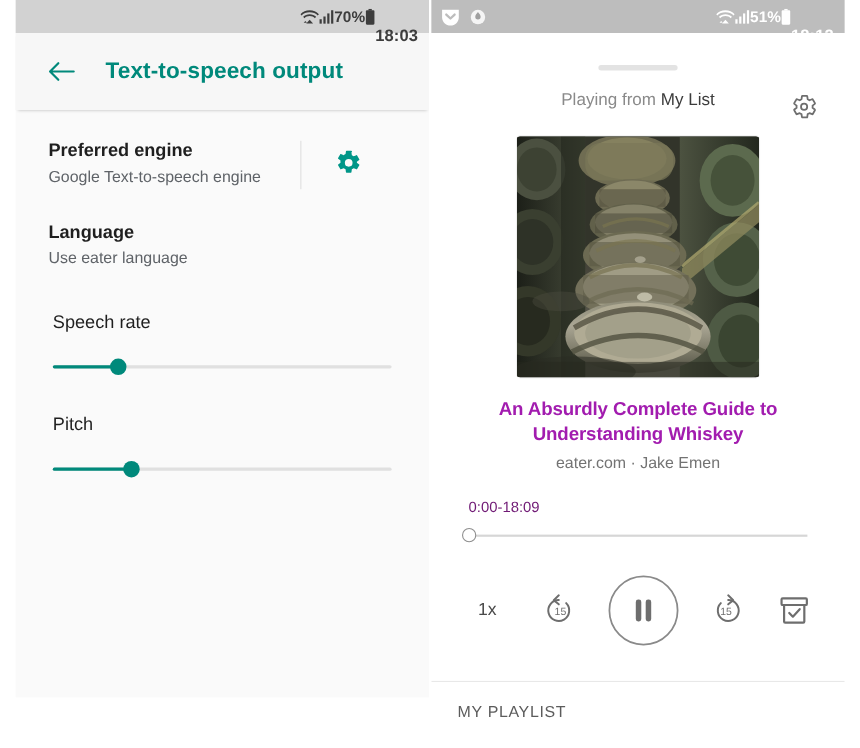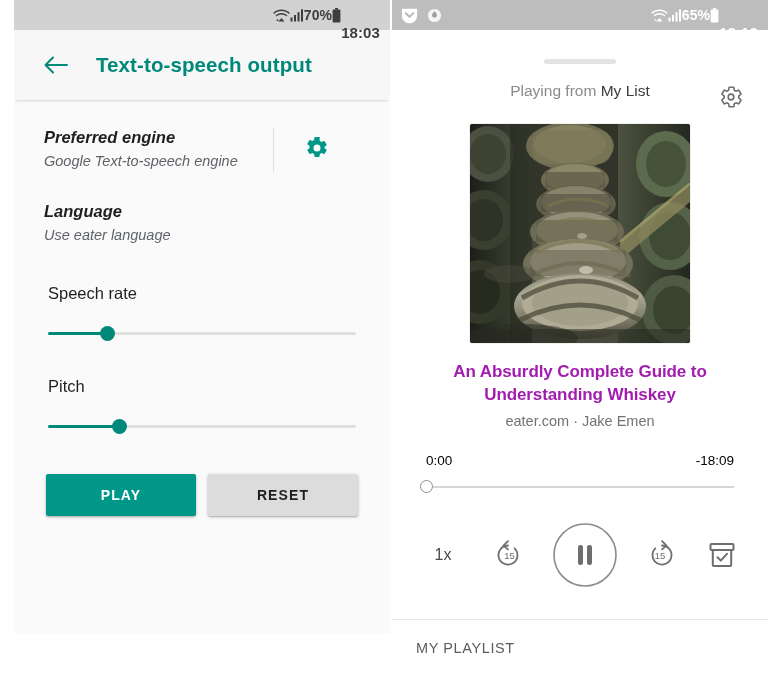--- a/index.html
+++ b/index.html
@@ -96,21 +96,20 @@
     font-weight: bold;
     letter-spacing: .1px;
   }
 
   .settings {
     padding: 26px 30px 0 30px;
   }
   .setting-row {
     display: flex;
     align-items: flex-start;
-    font-style: italic;
   }
   .setting-texts { flex: 1 1 auto; min-width: 0; }
   .setting-title {
     font-size: 16.5px;
     color: #1f1f1f;
     font-weight: bold;
     line-height: 1.35;
   }
   .setting-sub {
     font-size: 14.5px;
@@ -253,23 +252,22 @@
     text-align: center;
     font-size: 14.5px;
     color: #737373;
   }
 
   .progress-wrap {
     margin: 24px 34px 0 34px;
   }
   .progress-times {
     display: flex;
-    justify-content: space-between;
     font-size: 13.5px;
-    color: #000000;
+    color: #701a75;
     margin-bottom: 12px;
   }
   .progress-bar {
     position: relative;
     height: 14px;
   }
   .progress-track {
     position: absolute;
     left: 0; right: 0; top: 6px;
     height: 1.5px;
@@ -407,24 +405,20 @@
 
       <div class="slider-group second">
         <div class="slider-label">Pitch</div>
         <div class="slider">
           <div class="slider-track"></div>
           <div class="slider-fill" style="width: 23%;"></div>
           <div class="slider-thumb" style="left: 23%;"></div>
         </div>
       </div>
 
-      <div class="btn-row">
-        <button class="btn btn-play">PLAY</button>
-        <button class="btn btn-reset">RESET</button>
-      </div>
 
     </div>
   </div>
 </div>
 
 <div class="panel panel-right">
 
   <div class="statusbar right-sb">
     <div class="sb-left">
       <span>
@@ -450,21 +444,21 @@
         </svg>
       </span>
       <span>
         <svg class="icon-signal" width="14" height="14" viewBox="0 0 14 14">
           <rect x="0.5" y="9.5" width="2" height="4" fill="#ffffff"></rect>
           <rect x="4" y="7" width="2" height="6.5" fill="#ffffff"></rect>
           <rect x="7.5" y="4.2" width="2" height="9.3" fill="#ffffff"></rect>
           <rect x="11" y="1.3" width="2" height="12.2" fill="#ffffff"></rect>
         </svg>
       </span>
-      <span class="sb-pct">65%</span>
+      <span class="sb-pct">51%</span>
       <span>
         <svg class="icon-battery" width="9" height="15" viewBox="0 0 9 15">
           <rect x="3" y="0" width="3" height="1.6" fill="#ffffff"></rect>
           <rect x="0.6" y="1.4" width="7.8" height="13" rx="1" fill="#ffffff"></rect>
         </svg>
       </span>
       <span class="sb-time">18:12</span>
     </div>
   </div>
 

